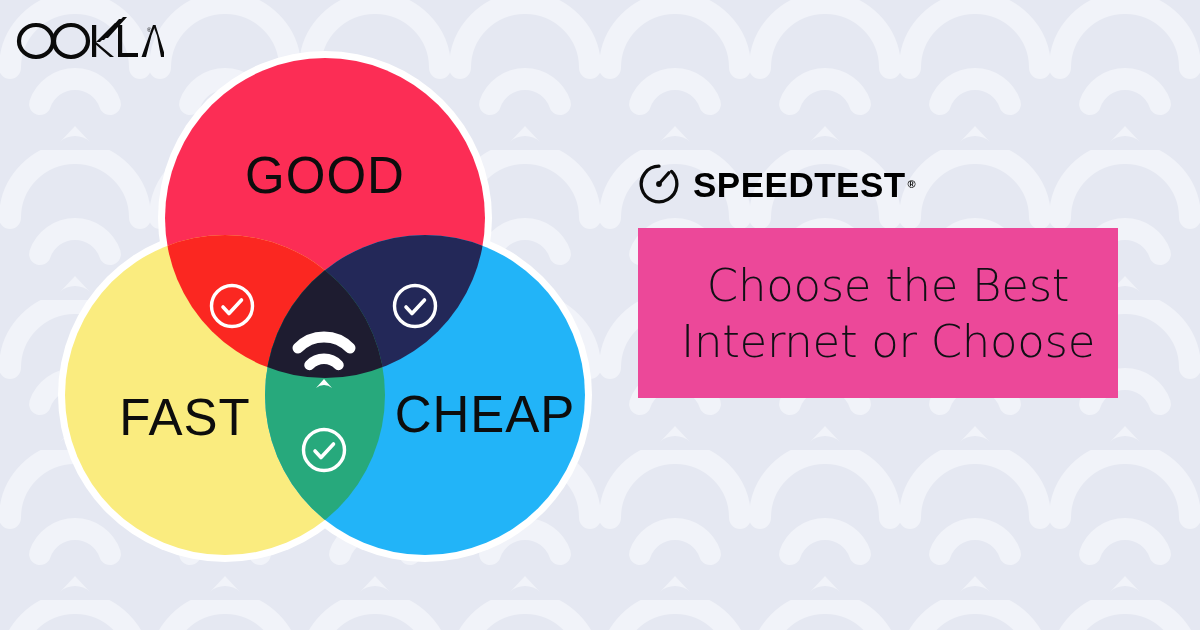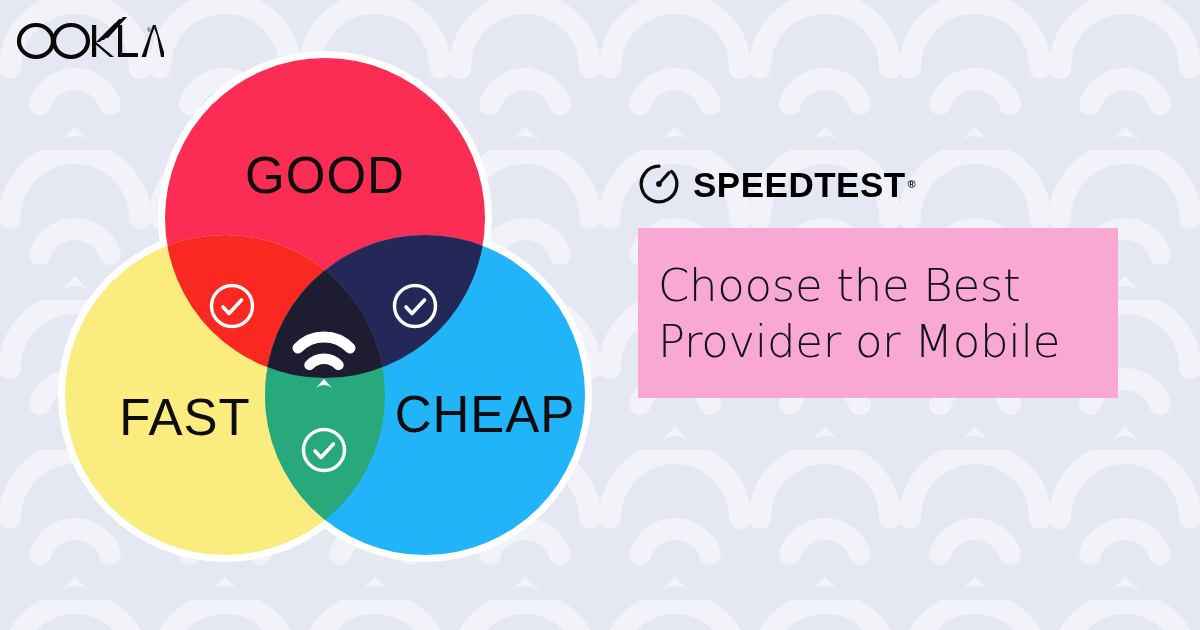--- a/index.html
+++ b/index.html
@@ -28,20 +28,21 @@
   #venn-wrap {
     position:absolute; left:40px; top:50px;
     width:580px; height:530px;
     z-index:4;
   }
   
   #right-col {
     position:absolute; left:638px; top:160px;
     width:508px;
     z-index:5;
+    text-align:center;
   }
   #speedtest-logo {
     display:flex; align-items:center;
     height:48px;
     margin-bottom:20px;
   }
   #speedtest-wordmark {
     font-family:"Liberation Sans", sans-serif;
     font-size:35px; font-weight:bold;
     letter-spacing:0.5px;
@@ -49,21 +50,21 @@
     margin-left:13px;
     line-height:1;
   }
   #speedtest-tm {
     font-size:11px; font-weight:bold;
     color:#000;
     vertical-align:super;
     margin-left:2px;
   }
   #headline-card {
-    background:#f9a8d4;
+    background:#ec4899;
     width:480px;
     padding:30px 0 28px 20px;
   }
   .headline-line {
     font-family:"DejaVu Sans", sans-serif;
     font-size:45px;
     font-weight:300;
     color:#111015;
     line-height:1.24;
     letter-spacing:-0.3px;
@@ -217,18 +218,18 @@
         <path d="M 33.6 8.4 L 36.5 5.5" fill="none" stroke="#0a0a0a" stroke-width="0"></path>
         <circle cx="21" cy="21" r="2.9" fill="#0a0a0a"></circle>
         <path d="M 22.4 19.3 L 31 9.6" fill="none" stroke="#0a0a0a" stroke-width="3.1" stroke-linecap="round"></path>
       </svg>
       <span id="speedtest-wordmark">SPEEDTEST</span>
       <span id="speedtest-tm">®</span>
     </div>
 
     <div id="headline-card">
       <div class="headline-line">Choose the Best</div>
-      <div class="headline-line">Provider or Mobile</div>
+      <div class="headline-line">Internet or Choose</div>
     </div>
 
   </div>
 
 </div>
 
 </body></html>

